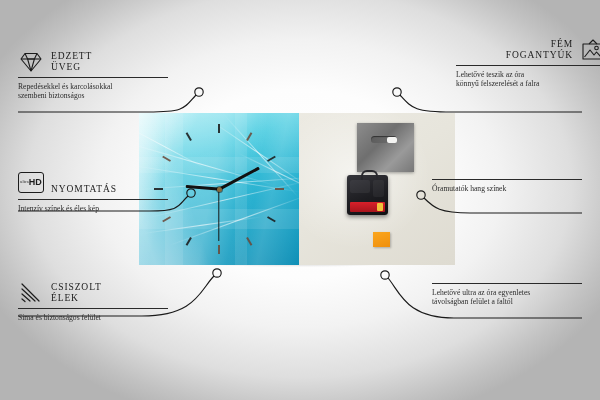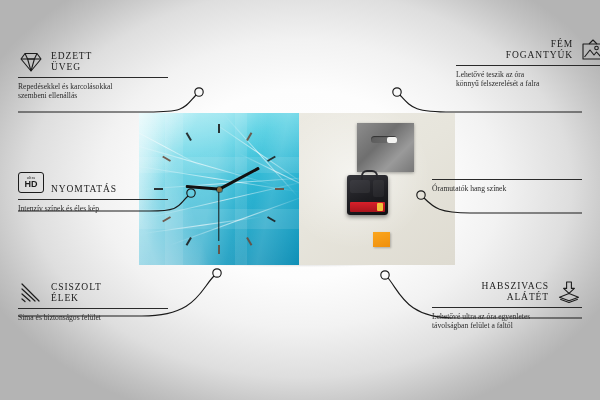--- a/index.html
+++ b/index.html
@@ -80,21 +80,21 @@
   .co-rule{height:1px;background:#2a2a2a;margin:3px 0 3.5px;}
   .co-desc{font-size:7.6px;line-height:9.6px;color:#2b2b2b;font-family:Liberation Serif, serif;}
   .co-right .co-desc{text-align:left;}
   .ico{flex:0 0 auto;width:26px;height:24px;display:block;}
 
   svg.wire{position:absolute;overflow:visible;pointer-events:none;}
   svg.wire path{fill:none;stroke:#1a1a1a;stroke-width:1.15;}
   svg.wire circle{fill:none;stroke:#1a1a1a;stroke-width:1.15;}
 
   .hdbadge{width:24px;height:19px;border:1.3px solid #1c1c1c;border-radius:3px;
-           display:flex;flex-direction:column;align-items:center;justify-content:center;line-height:1;}
+           display:flex;flex-direction:row;align-items:center;justify-content:center;line-height:1;}
   .hdbadge .u{font-size:4.2px;letter-spacing:.2px;color:#1c1c1c;}
   .hdbadge .h{font-size:9px;font-weight:bold;color:#1c1c1c;font-family:"Liberation Sans",sans-serif;}
 </style>
 </head>
 <body>
 
 <div id="stage">
 
   <div id="prodShadow"></div>
   <div id="product">
@@ -185,21 +185,21 @@
         </svg>
       </span>
       <span class="co-title">
         <span>EDZETT</span><br>
         <span>ÜVEG</span>
       </span>
     </div>
     <div class="co-rule"></div>
     <div class="co-desc">
       <span>Repedésekkel és karcolásokkal</span><br>
-      <span>szembeni ellenállás</span>
+      <span>szembeni biztonságos</span>
     </div>
   </div>
 
   <div class="callout co-left" style="left:18px;top:172px;width:150px;">
     <div class="co-head">
       <span class="ico">
         <span class="hdbadge">
           <span class="u">ultra</span>
           <span class="h">HD</span>
         </span>
@@ -263,35 +263,20 @@
   </div>
 
   <div class="callout co-right" style="left:432px;top:176px;width:150px;">
     <div class="co-rule"></div>
     <div class="co-desc">
       <span>Óramutatók hang színek</span>
     </div>
   </div>
 
   <div class="callout co-right" style="left:432px;top:280px;width:150px;">
-    <div class="co-head">
-      <span class="co-title">
-        <span>HABSZIVACS</span><br>
-        <span>ALÁTÉT</span>
-      </span>
-      <span class="ico">
-        <svg viewBox="0 0 26 24" width="26" height="24">
-          <g fill="none" stroke="#1c1c1c" stroke-width="1.1" stroke-linejoin="round">
-            <path d="M10.6 2 H15.4 V8.4 H18.4 L13 13.4 L7.6 8.4 H10.6 Z"></path>
-            <path d="M13 13.6 L3.5 17.2 L13 20.8 L22.5 17.2 Z"></path>
-            <path d="M4.2 19.2 L13 22.4 L21.8 19.2"></path>
-          </g>
-        </svg>
-      </span>
-    </div>
     <div class="co-rule"></div>
     <div class="co-desc">
       <span>Lehetővé ultra az óra egyenletes</span><br>
       <span>távolságban felület a faltól</span>
     </div>
   </div>
 
 </div>
 
 </body></html>

